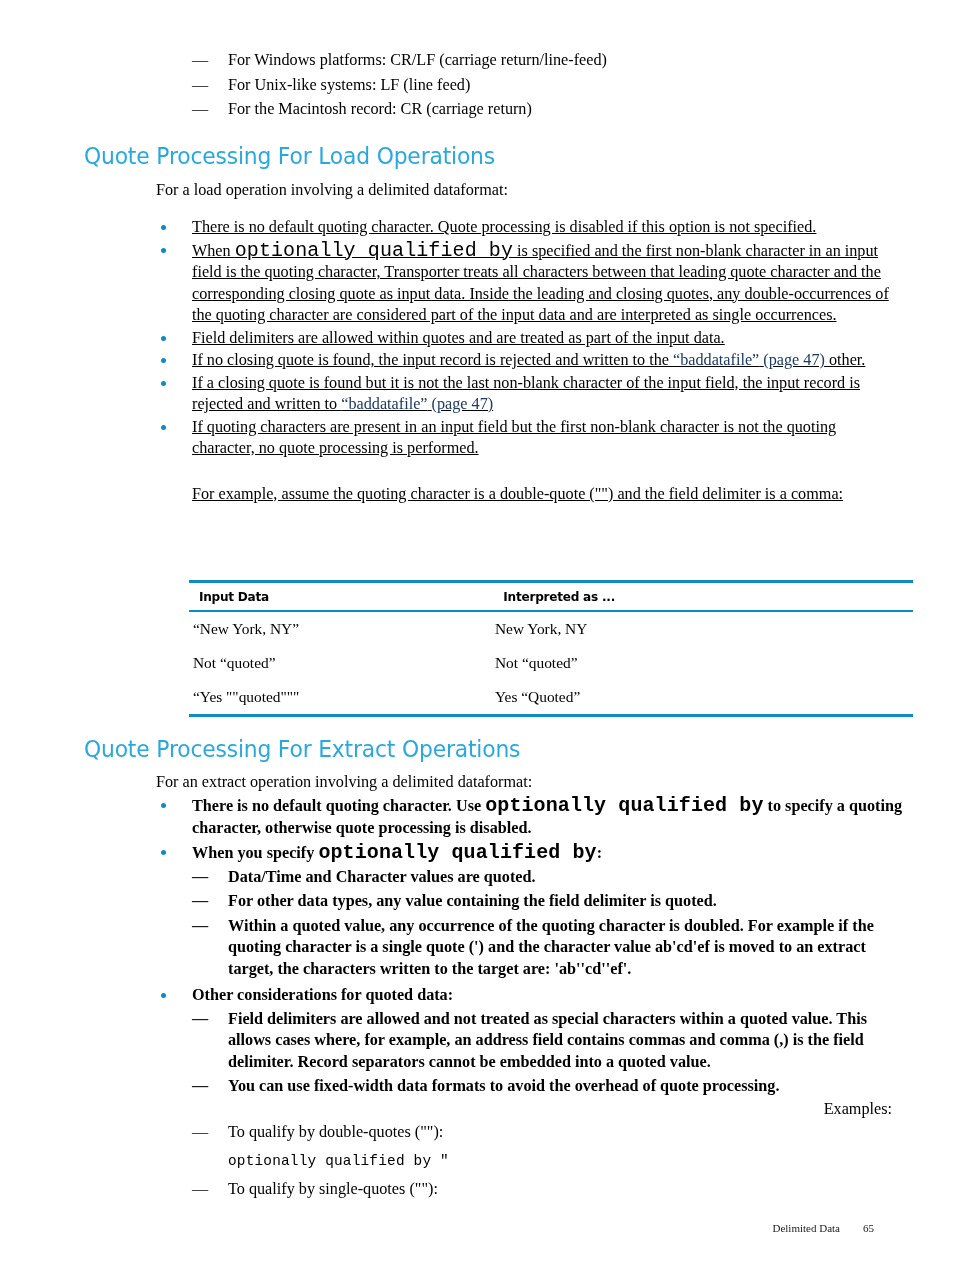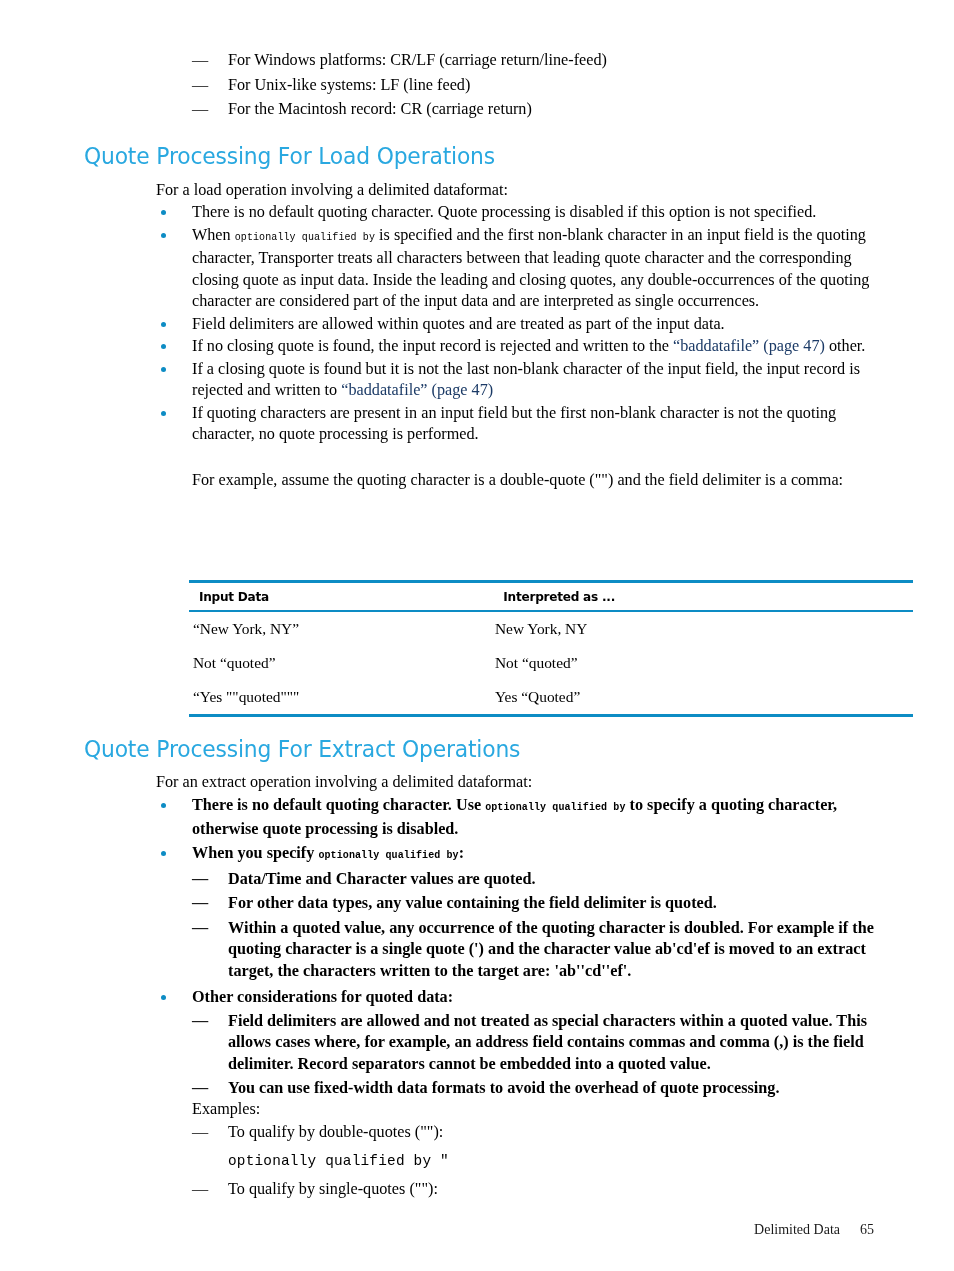--- a/index.html
+++ b/index.html
@@ -70,21 +70,21 @@
     left: 5px;
     top: 8px;
     width: 5px;
     height: 5px;
     border-radius: 50%;
     background: #0d8cc4;
   }
 
   .mono {
     font-family: "Liberation Mono", "DejaVu Sans Mono", monospace;
-    font-size: 10px;
+    font-size: 20px;
     letter-spacing: 0.1px;
   }
 
   .xref {
     color: #1b3a66;
   }
 
   
   .h1-blue {
     color: #29a8e0;
@@ -97,21 +97,21 @@
     transform-origin: left center;
   }
 
   
   .blk { position: absolute; }
 
   #intro-dash-list { left: 192px; top: 50px; width: 700px; }
 
   #heading-load      { left: 84px;  top: 142px; width: 800px; }
   #load-intro        { left: 156px; top: 180px; width: 745px; }
-  #load-bullets      { left: 156px; top: 202px; width: 745px; }
+  #load-bullets      { left: 156px; top: 217px; width: 745px; text-decoration: underline; }
 
   
   #example-table {
     left: 189px;
     top: 580px;
     width: 708px;
   }
   table.doc-table {
     border-collapse: collapse;
     width: 708px;
@@ -139,40 +139,40 @@
   table.doc-table tr.last-row td {
     border-bottom: 3.5px solid #0d8cc4;
   }
   .col-a { width: 294px; }
   .col-b { width: 414px; }
 
   #heading-extract   { left: 84px;  top: 735px; width: 800px; }
   #extract-intro     { left: 156px; top: 772px; width: 745px; }
   #extract-bullets   { left: 156px; top: 795px; width: 748px; font-weight: bold; }
 
-  #examples-label    { left: 192px; top: 1099px; width: 700px; }
+  #examples-label    { left: 192px; top: 1099px; width: 700px; text-align: right; }
   #examples-list     { left: 192px; top: 1122px; width: 700px; }
 
   .code-line {
     font-family: "Liberation Mono", "DejaVu Sans Mono", monospace;
     font-size: 14.4px;
     margin: 7px 0 7px 0;
     letter-spacing: 0.2px;
   }
 
   
   #footer {
     position: absolute;
     left: 0;
     top: 1222px;
     width: 930px;
     text-align: right;
     padding-right: 56px;
     box-sizing: border-box;
-    font-size: 14px;
+    font-size: 11px;
     color: #1a1a1a;
   }
   #footer .page-num {
     display: inline-block;
     width: 34px;
     text-align: right;
   }
 </style>
 </head>
 <body>

